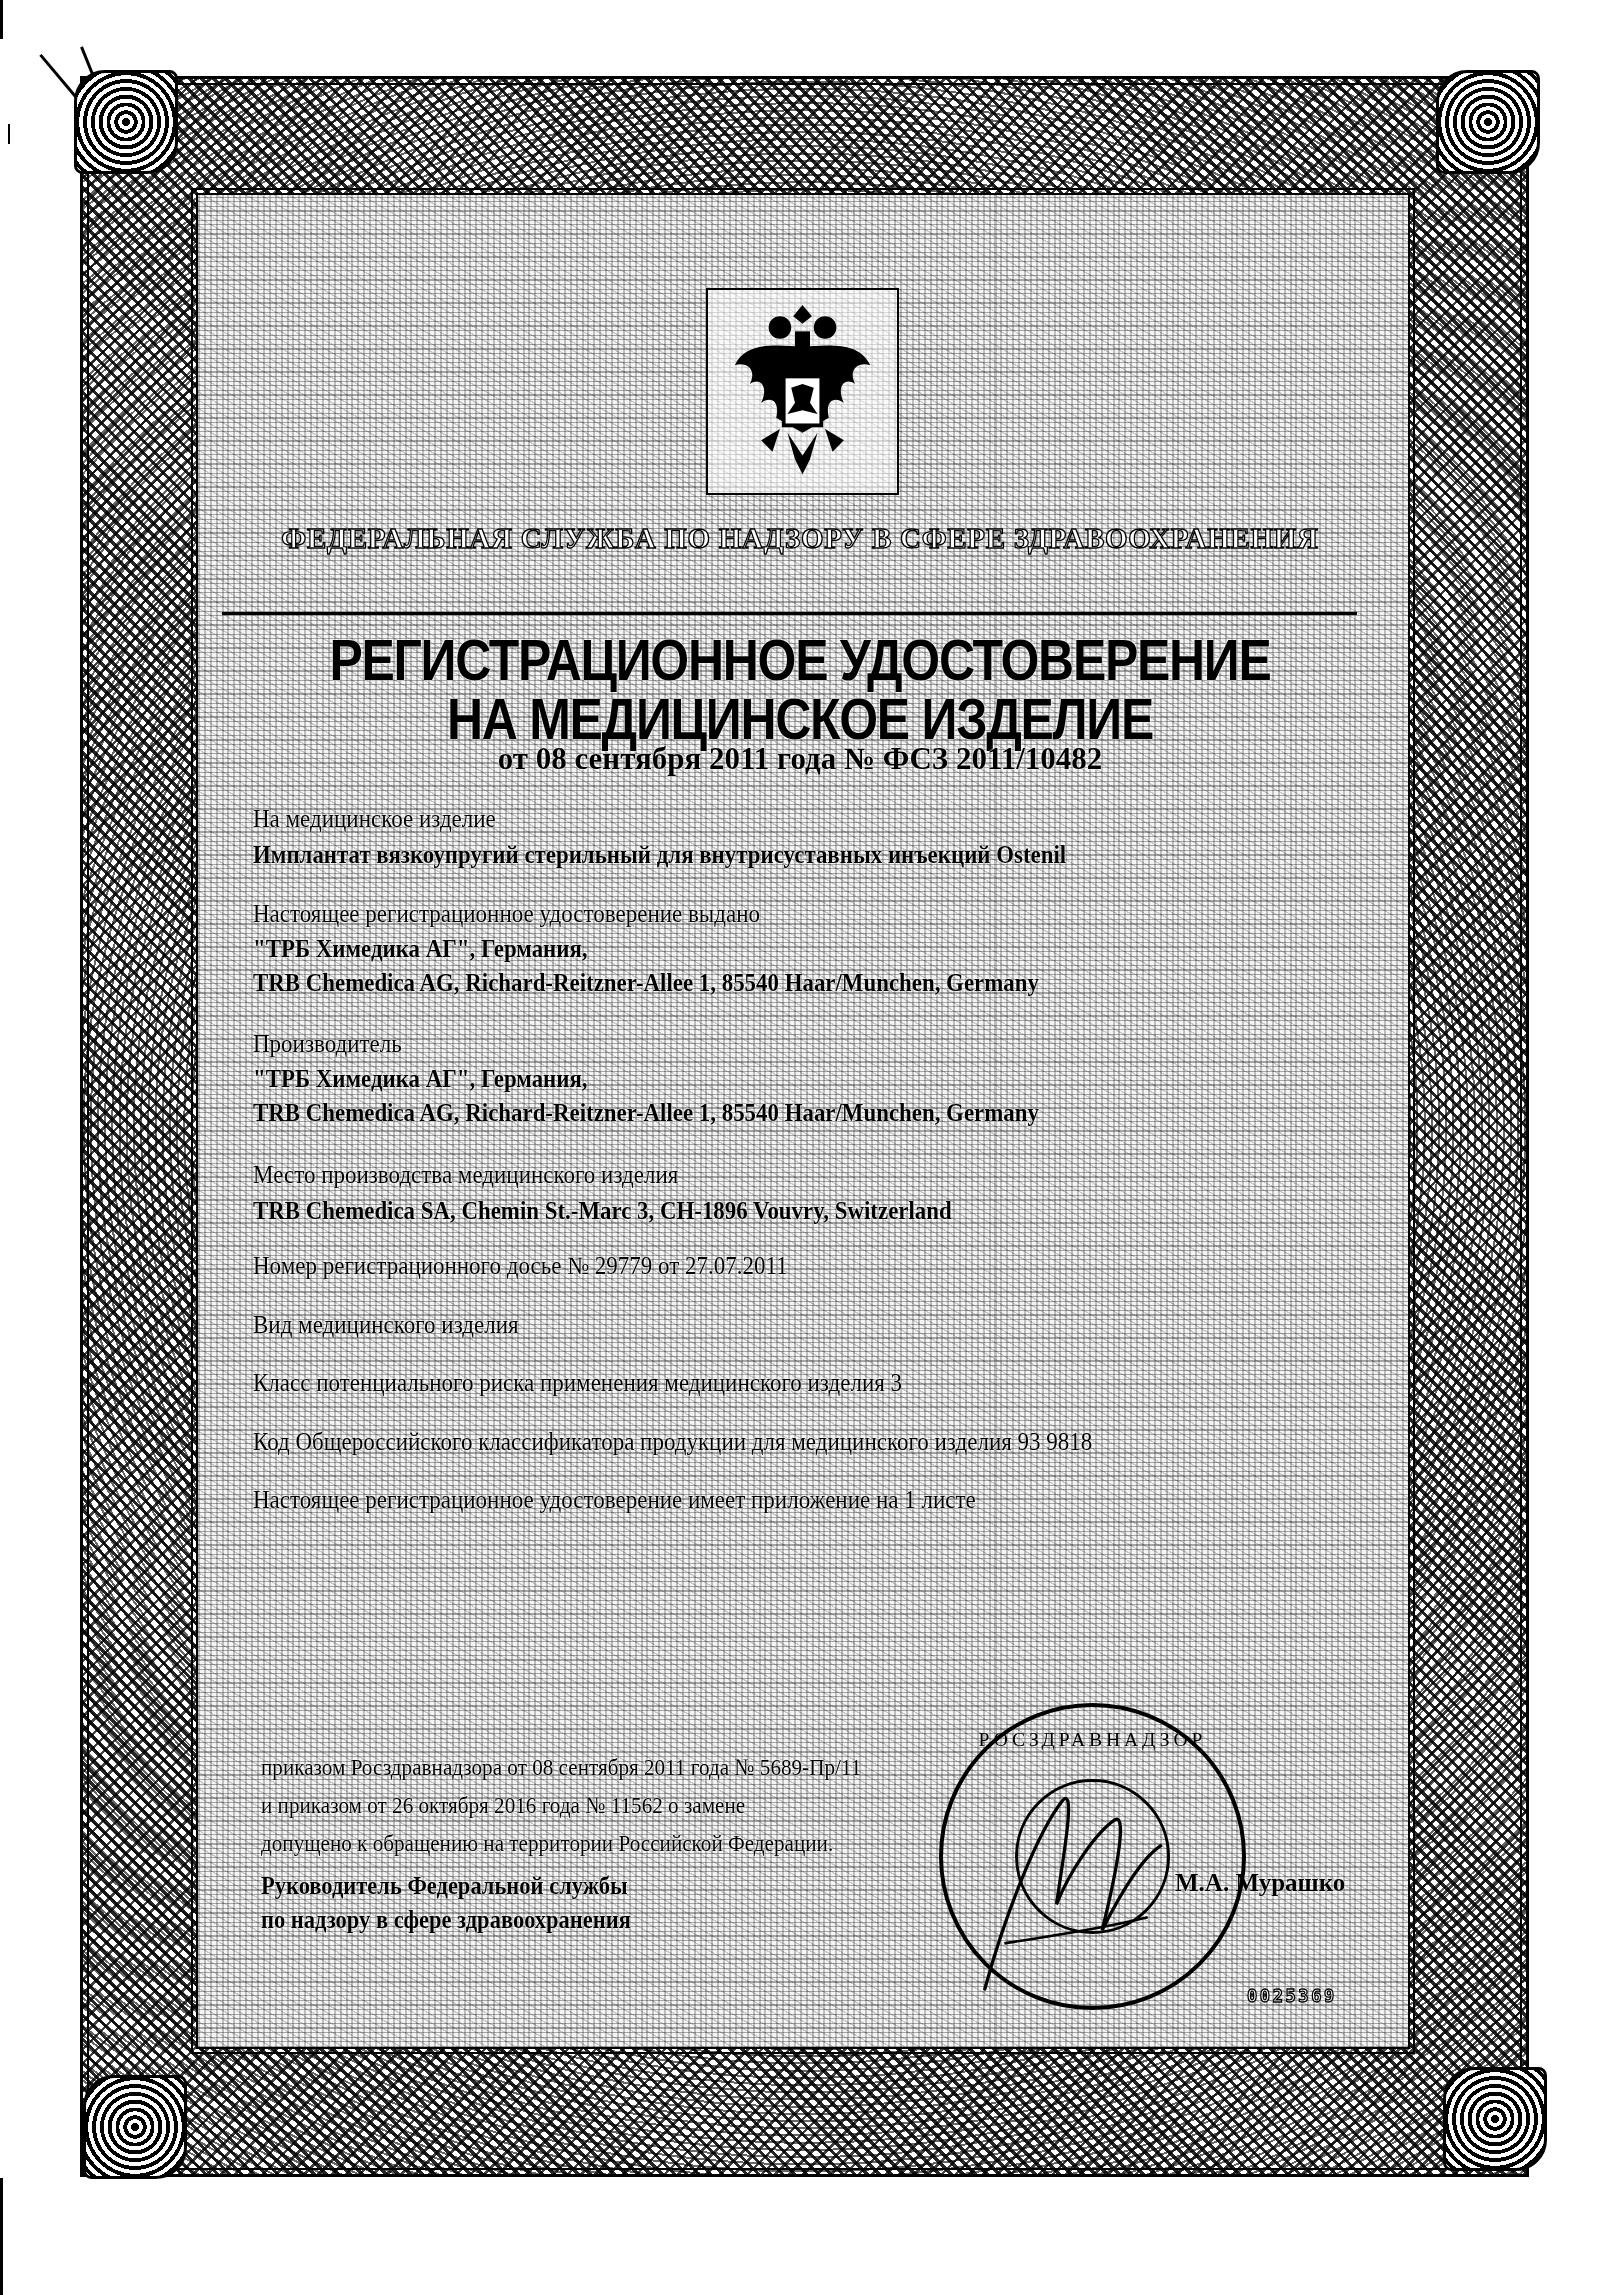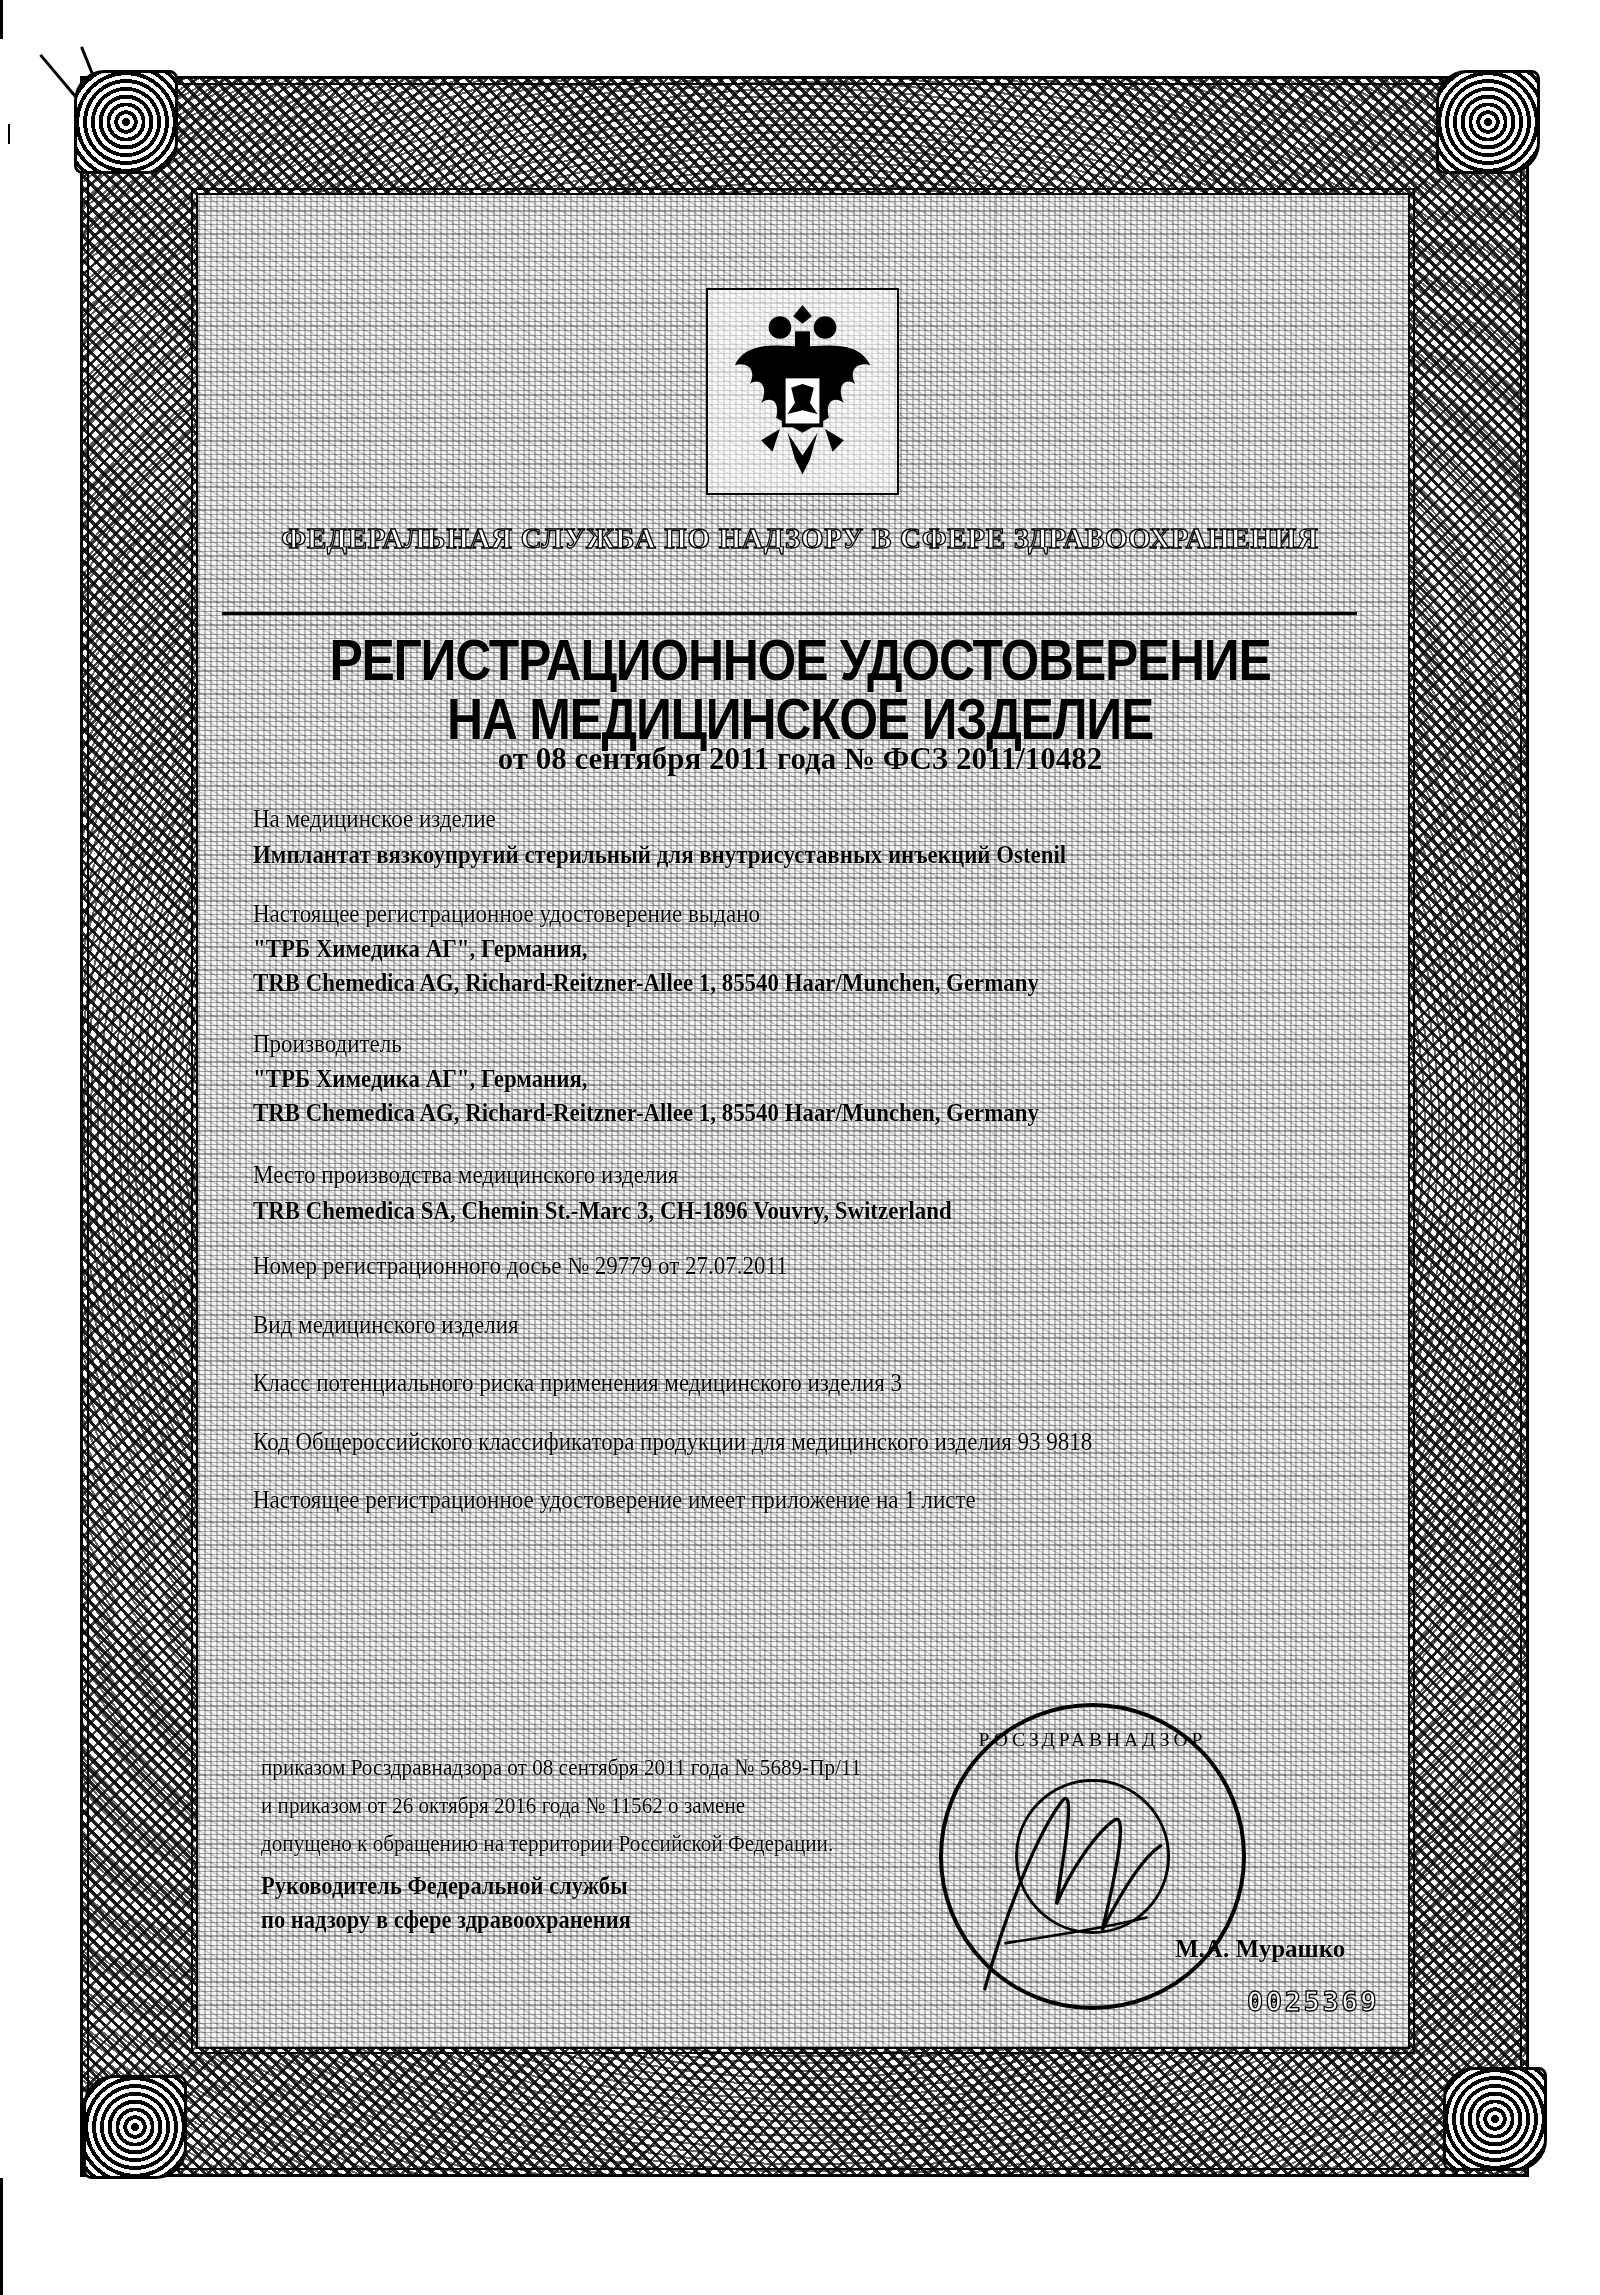--- a/index.html
+++ b/index.html
@@ -50,21 +50,21 @@
   .subtitle { left: 0; width: 1600px; text-align: center; font-weight: bold; font-size: 31px; }
 
   .label { left: 253px; font-size: 25px; transform: scaleX(.92); transform-origin: left; }
   .value { left: 253px; font-size: 26px; font-weight: bold; transform: scaleX(.88); transform-origin: left; }
 
   .order { left: 261px; font-size: 23.5px; transform: scaleX(.9); transform-origin: left; }
   .signer { left: 261px; font-size: 25px; font-weight: bold; transform: scaleX(.9); transform-origin: left; }
   .signer-name { left: 1175px; font-size: 25px; font-weight: bold; }
 
   .serial { position: absolute; left: 1247px; top: 1986px; font-family: "DejaVu Sans Mono", "Liberation Mono", monospace;
-    font-size: 27px; letter-spacing: 2.6px; color: #fff; -webkit-text-stroke: 1.3px #000; font-weight: bold; }
+    font-size: 17px; letter-spacing: 2.6px; color: #fff; -webkit-text-stroke: 1.3px #000; font-weight: bold; }
 
   .stamp { position: absolute; left: 939px; top: 1703px; width: 307px; height: 307px; border-radius: 50%;
     border: 4.6px solid #000; box-sizing: border-box; }
   .stamp::after { content: ""; position: absolute; inset: 72px; border-radius: 50%; border: 3.3px solid #000; }
   .stamp-text { position: absolute; left: 0; top: 22px; width: 100%; text-align: center; font-size: 19.6px; letter-spacing: 3.9px; }
 
   .signature { position: absolute; left: 965px; top: 1774px; width: 209px; height: 228px; }
 </style>
 </head>
 <body>
@@ -127,21 +127,21 @@
   <div class="line label" style="top:1369px;">Класс потенциального риска применения медицинского изделия 3</div>
   <div class="line label" style="top:1428px;">Код Общероссийского классификатора продукции для медицинского изделия 93 9818</div>
   <div class="line label" style="top:1486px;">Настоящее регистрационное удостоверение имеет приложение на 1 листе</div>
 
   <div class="line order" style="top:1754px;">приказом Росздравнадзора от 08 сентября 2011 года № 5689-Пр/11</div>
   <div class="line order" style="top:1792px;">и приказом от 26 октября 2016 года № 11562 о замене</div>
   <div class="line order" style="top:1830px;">допущено к обращению на территории Российской Федерации.</div>
 
   <div class="line signer" style="top:1872px;">Руководитель Федеральной службы</div>
   <div class="line signer" style="top:1906px;">по надзору в сфере здравоохранения</div>
-  <div class="line signer-name" style="top:1935px;">М.А. Мурашко</div>
+  <div class="line signer-name" style="top:1869px;">М.А. Мурашко</div>
 </div>
 
 <div class="stamp">
   <div class="stamp-text">РОСЗДРАВНАДЗОР</div>
 </div>
 
 <svg class="signature" viewBox="0 0 320 350" xmlns="http://www.w3.org/2000/svg">
   <path d="M30 330 C60 220 110 90 150 40 C170 20 150 130 140 200 C160 150 200 90 230 70 C250 60 230 160 210 240 C240 180 270 130 300 110" fill="none" stroke="#000" stroke-width="5" stroke-linecap="round"></path>
   <path d="M60 260 C120 250 200 240 280 220" fill="none" stroke="#000" stroke-width="4"></path>
 </svg>

